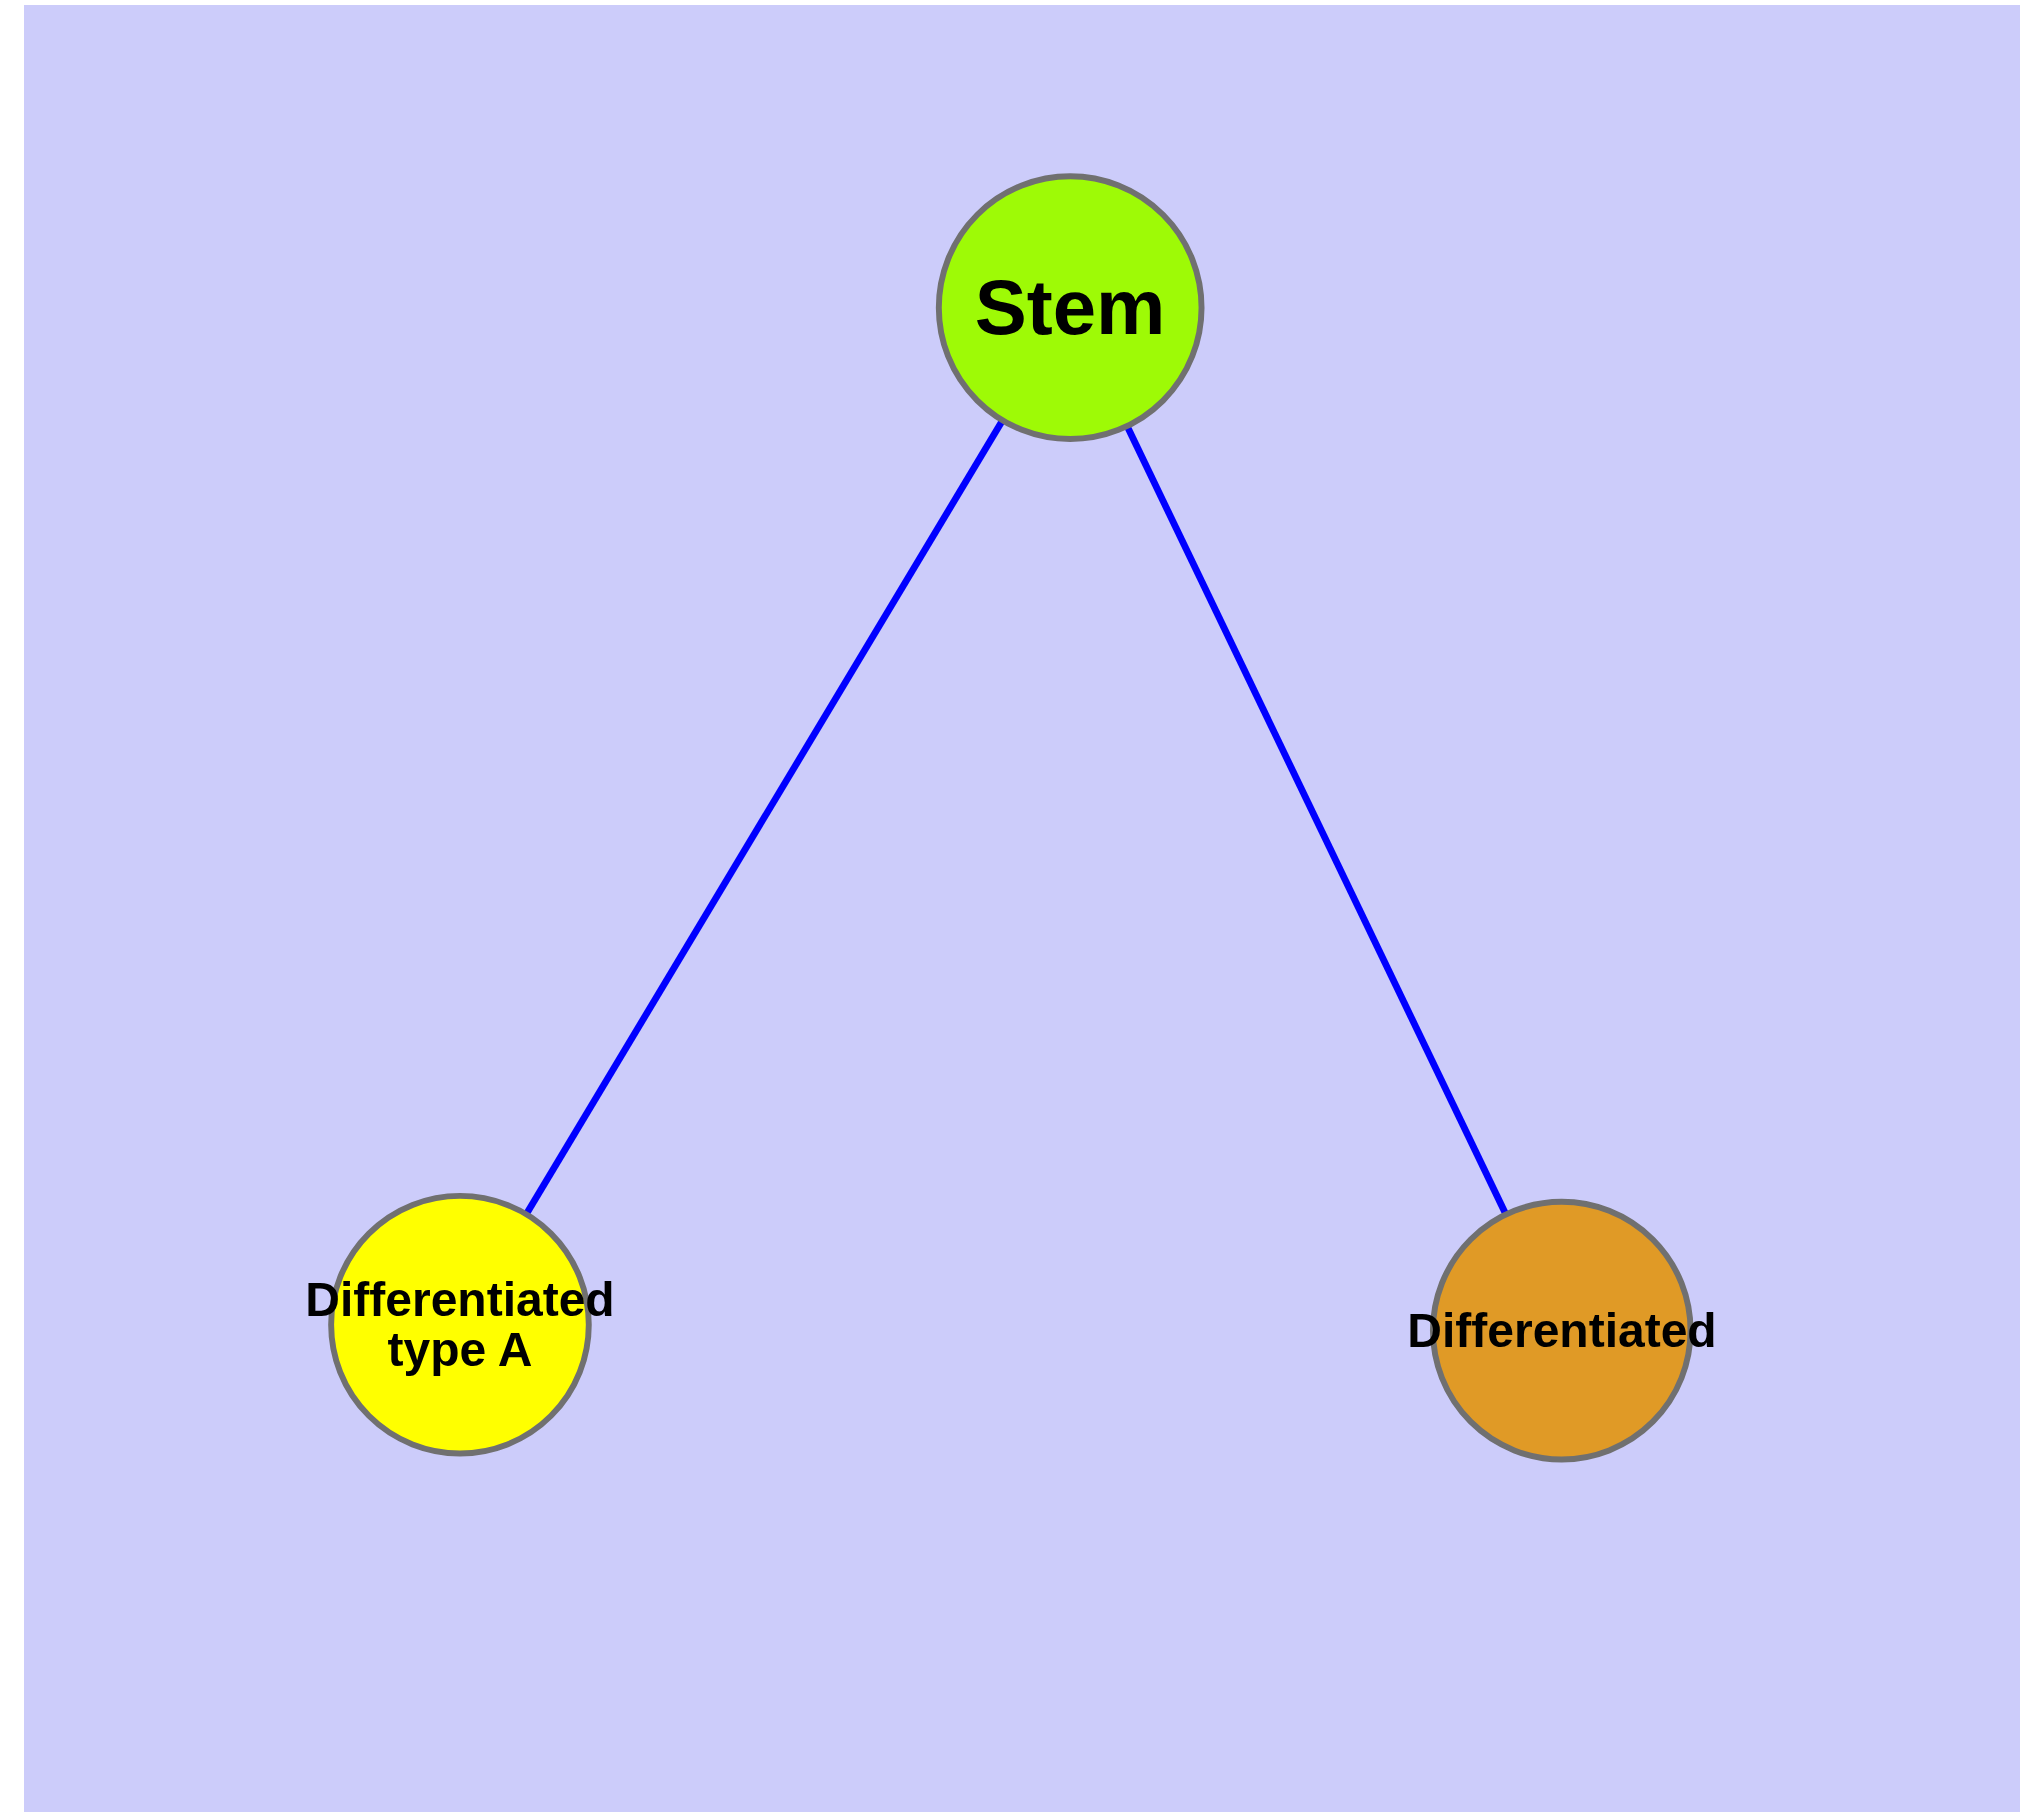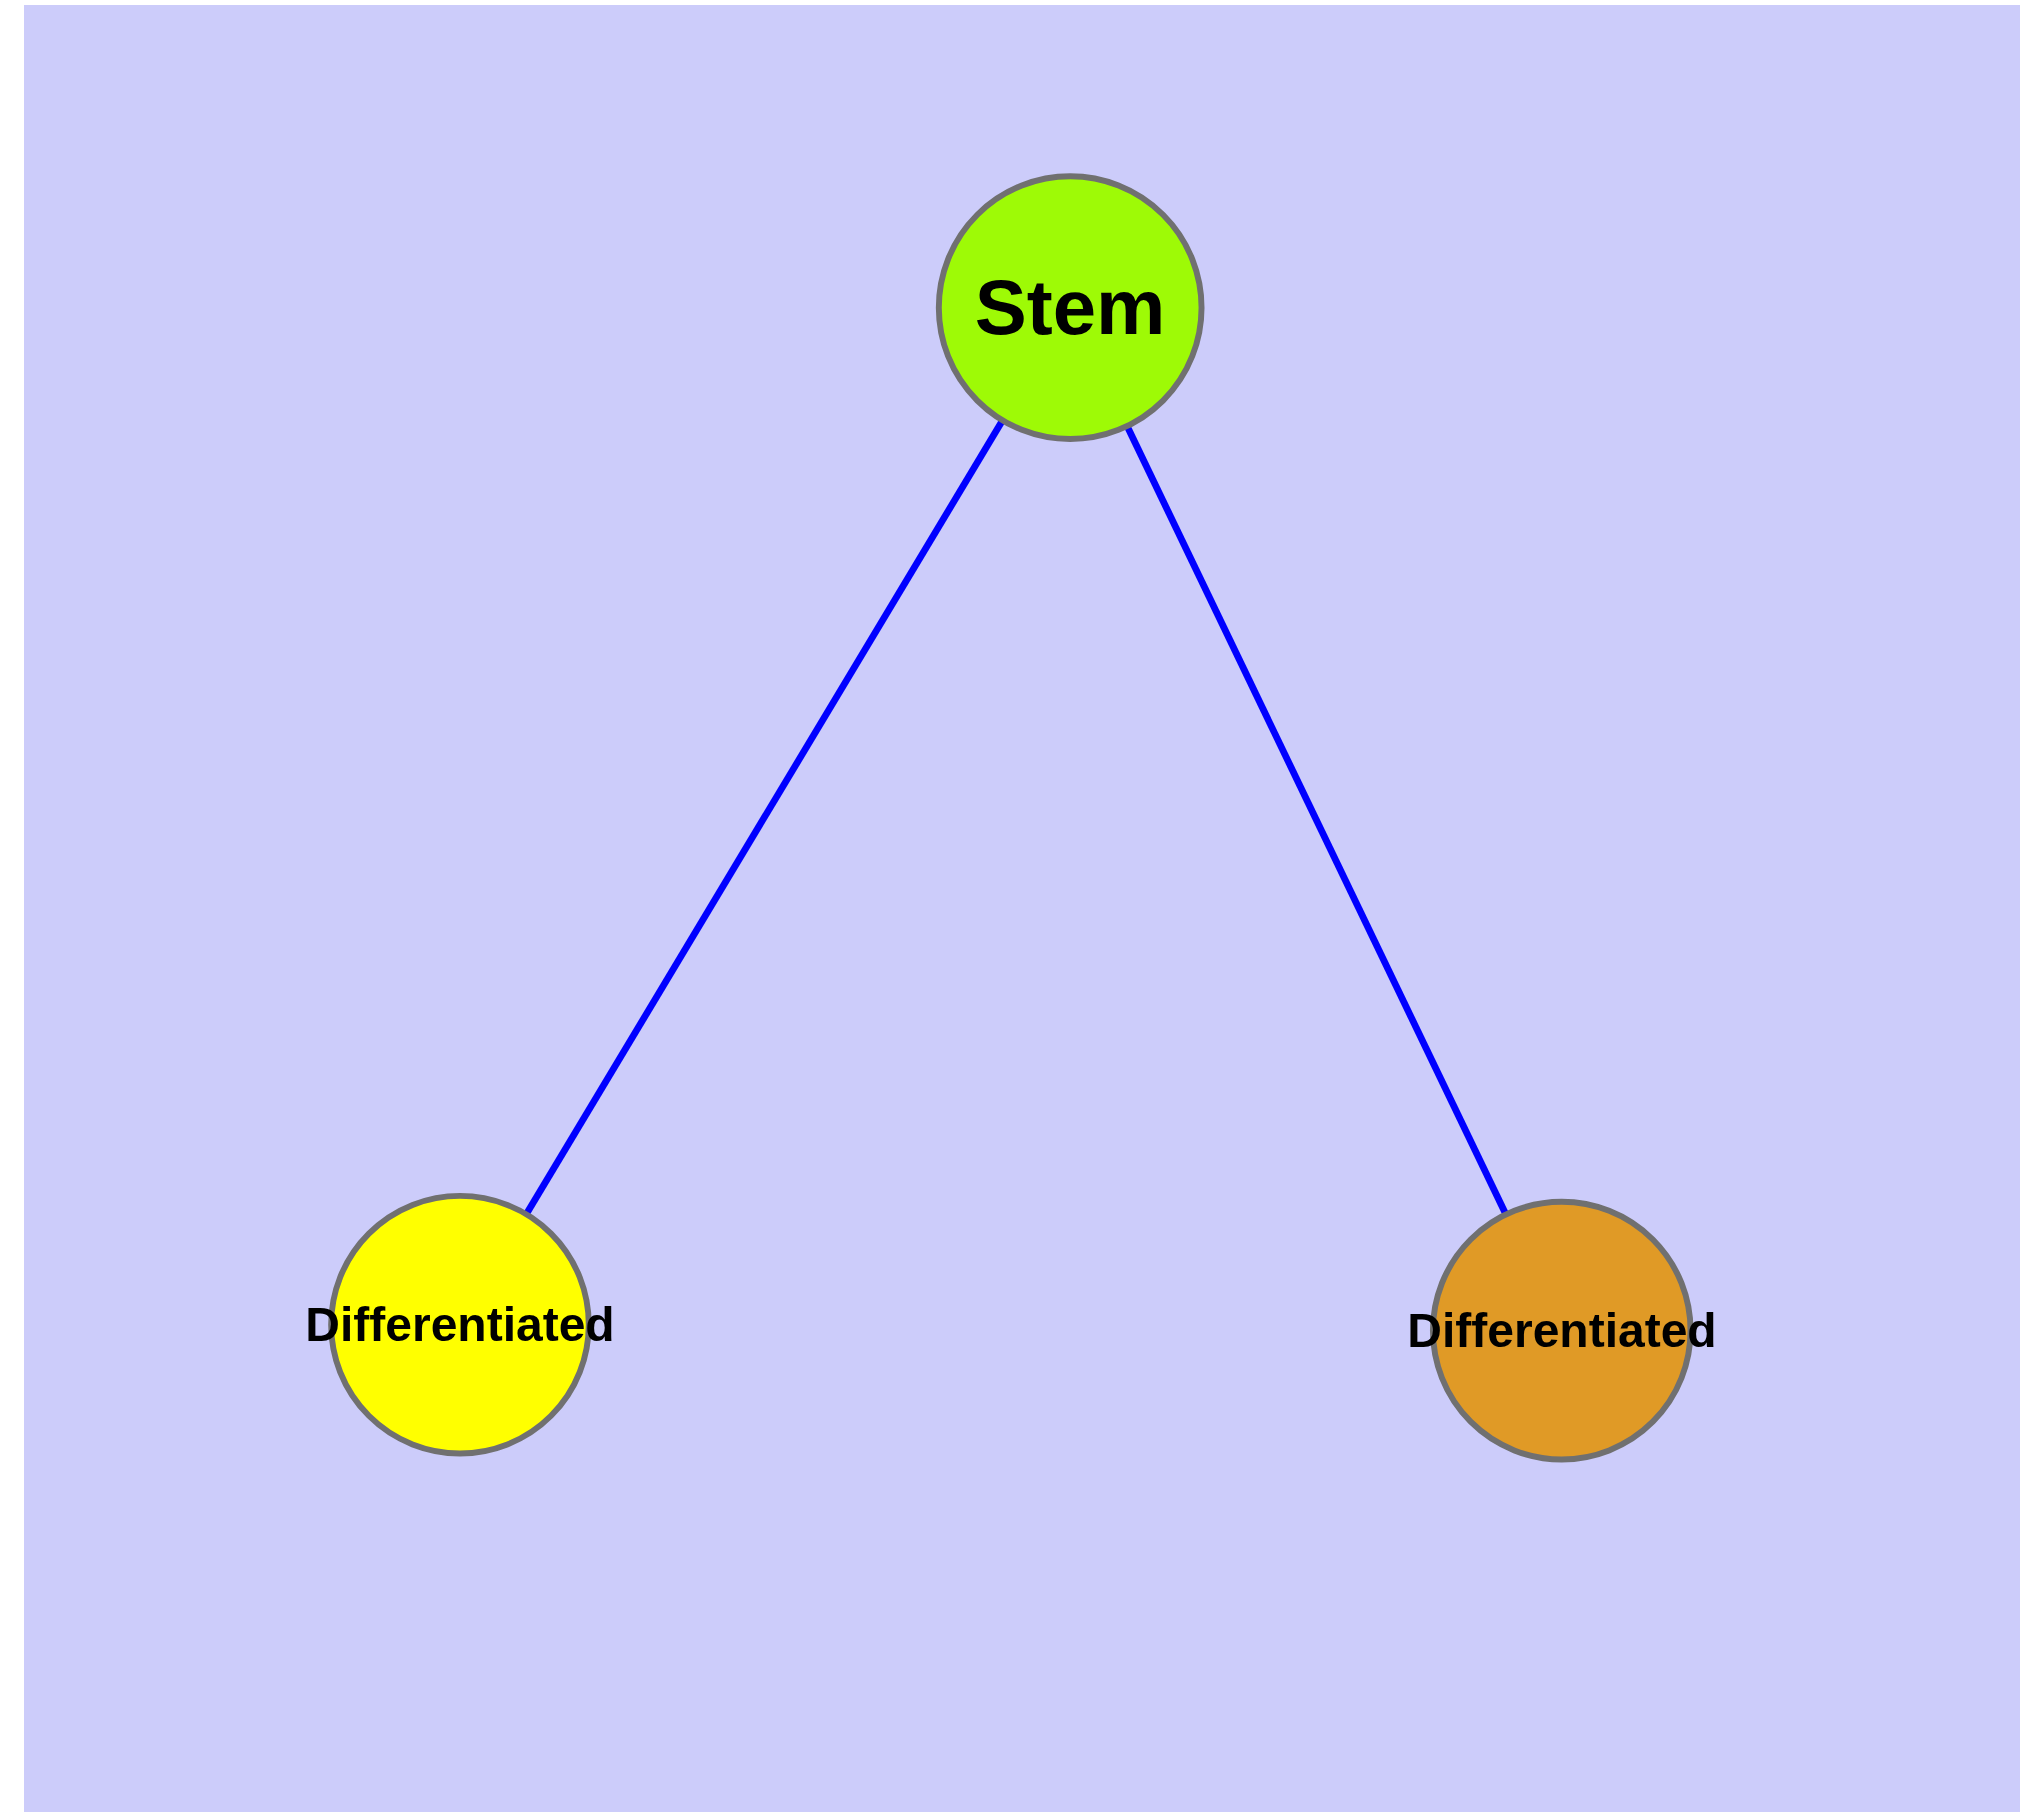--- a/index.html
+++ b/index.html
@@ -62,18 +62,18 @@
       </g>
     <g id="node-layer">
         <circle cx="1240" cy="363" r="155" fill="#9efa06" stroke="#707070" stroke-width="7"></circle>
         <circle cx="520" cy="1563" r="152" fill="#ffff00" stroke="#707070" stroke-width="7"></circle>
         <circle cx="1820" cy="1570" r="152" fill="#e09a26" stroke="#707070" stroke-width="7"></circle>
       </g>
   </svg>
 
   <div id="label-layer">
       <div class="node-label stem" style="left: 1051px; top: 308px; color: rgb(0, 0, 0);"><span style="display: block;">Stem</span></div>
-      <div class="node-label leaf" style="left: 441px; top: 1325px; color: rgb(0, 0, 0);"><span style="display: block;">Differentiated</span></div>
+      <div class="node-label leaf" style="left: 441px; top: 1325px; color: rgb(0, 0, 0);"><span style="display: block;">Differentiated</span><span style="display: block;">type A</span></div>
       <div class="node-label leaf" style="left: 1543px; top: 1331px; color: rgb(0, 0, 0);"><span style="display: block;">Differentiated</span></div>
     </div>
 
 </div>
 
 
 </body></html>

